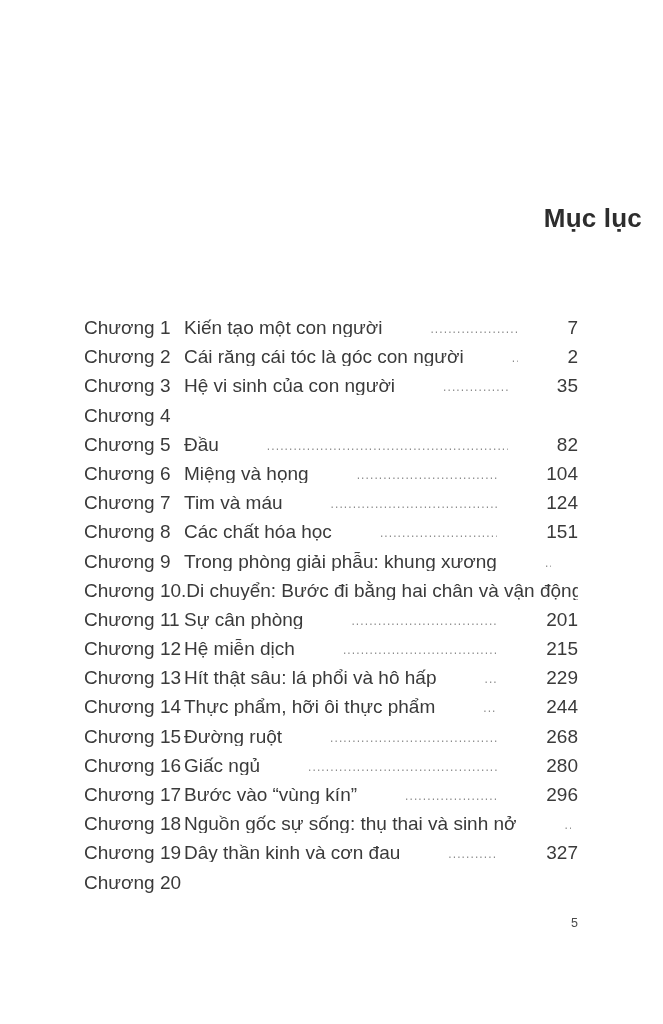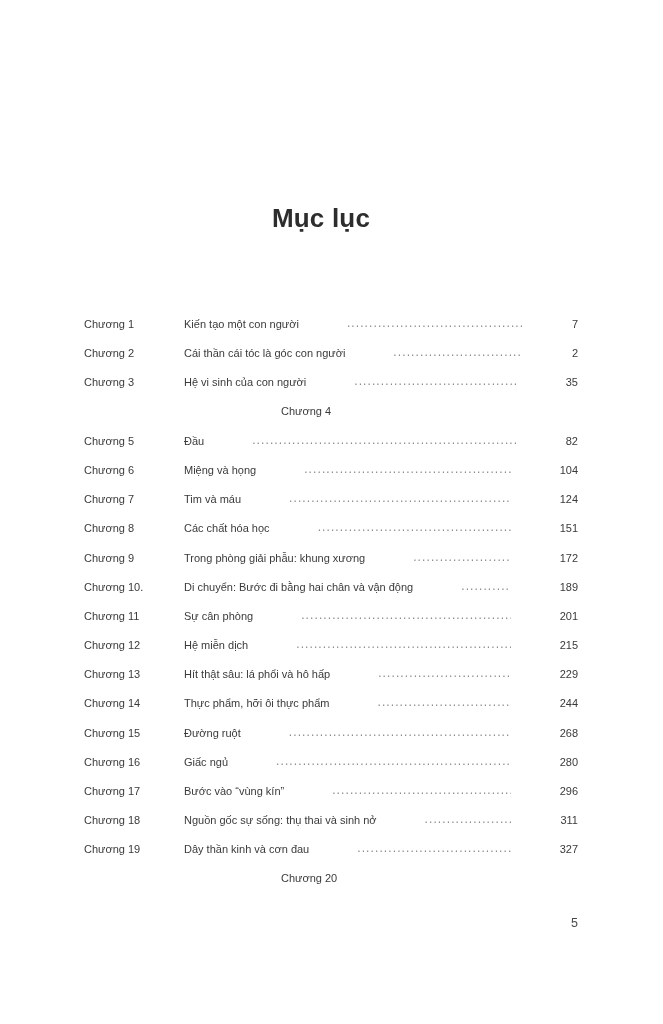--- a/index.html
+++ b/index.html
@@ -20,43 +20,42 @@
     position: absolute;
     inset: 0;
     background: #ffffff;
   }
 
   .toc-title {
     position: absolute;
     top: 203px;
     left: 0;
     width: 642px;
-    text-align: center;
+    text-align: right;
     font-size: 26px;
     font-weight: bold;
     color: #2d2d2d;
     letter-spacing: 0.2px;
     line-height: 1.2;
   }
 
   .toc-list {
     position: absolute;
     top: 318px;
     left: 84px;
     width: 494px;
   }
 
   .toc-row {
     display: flex;
     align-items: baseline;
     height: 29.2px;
-    font-size: 11px;
+    font-size: 19px;
     color: #3a3a3a;
     line-height: 1;
-    justify-content: center;
   }
 
   .chapter-label {
     flex: 0 0 100px;
     white-space: nowrap;
     color: #3a3a3a;
   }
 
   .entry {
     flex: 1 1 auto;
@@ -116,21 +115,21 @@
         <span class="chapter-label">Chương 1</span>
         <span class="entry">
           <span class="entry-title">Kiến tạo một con người</span>
           <span class="leader"></span>
           <span class="page-num">7</span>
         </span>
       </div>
       <div class="toc-row">
         <span class="chapter-label">Chương 2</span>
         <span class="entry">
-          <span class="entry-title">Cái thần cái tóc là góc con người</span>
+          <span class="entry-title">Cái răng cái tóc là góc con người</span>
           <span class="leader"></span>
           <span class="page-num">2</span>
         </span>
       </div>
       <div class="toc-row">
         <span class="chapter-label">Chương 3</span>
         <span class="entry">
           <span class="entry-title">Hệ vi sinh của con người</span>
           <span class="leader"></span>
           <span class="page-num">35</span>

